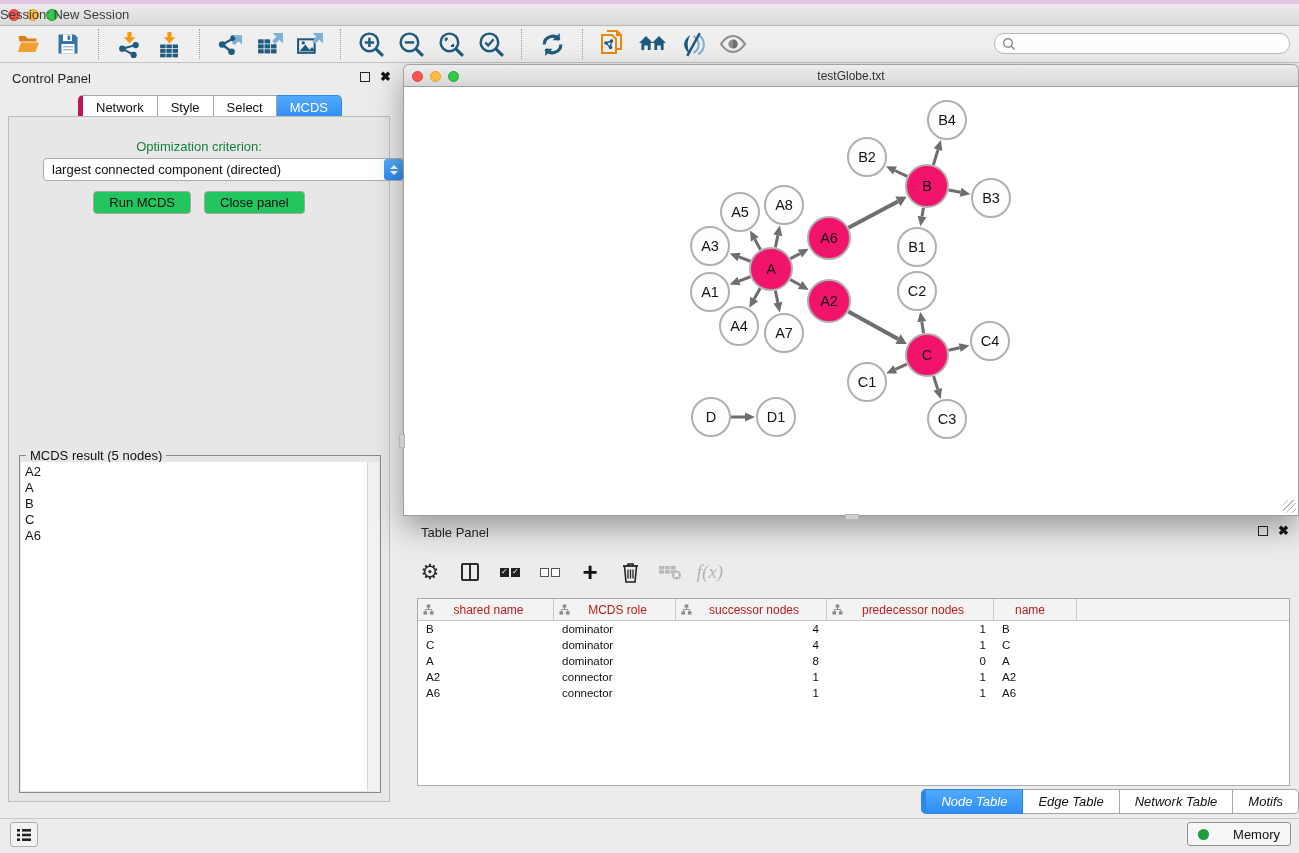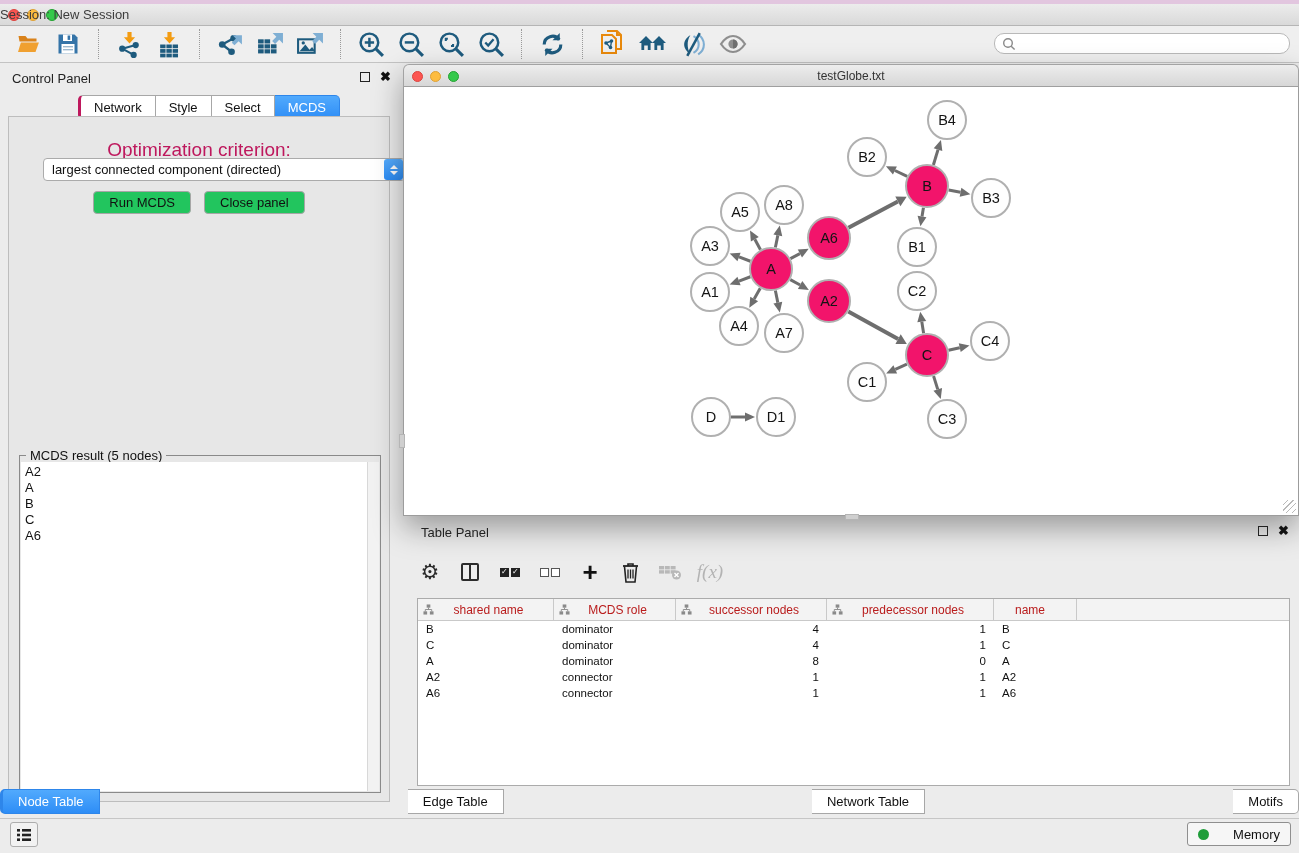--- a/index.html
+++ b/index.html
@@ -32,26 +32,26 @@
     padding:0 8px 0 26px; font-size:12px; color:#333; outline:none; }
   .search-mag { position:absolute; left:8px; top:4px; }
 
   
   .cpanel-title { position:absolute; left:12px; top:71px; font-size:13px; color:#222; }
   .panel-icons { position:absolute; display:flex; gap:10px; align-items:center; }
   .float-ic { width:10px; height:10px; border:1.5px solid #222; display:inline-block; }
   .close-ic { font-size:13px; font-weight:bold; color:#111; line-height:10px; }
   .cp-tabs { position:absolute; left:78px; top:95px; display:flex; font-size:13px; }
   .seg { border:1px solid #A7A7A7; border-left:none; background:#fff; color:#111; padding:4px 13px; cursor:pointer; }
-  .seg:first-child { border-left:3px solid #be185d; border-radius:5px 0 0 5px; }
+  .seg:first-child { border-left:5px solid #be185d; border-radius:5px 0 0 5px; }
   .seg:last-child { border-radius:0 5px 5px 0; }
   .seg.sel { background:linear-gradient(#51AAFD,#2E8DF6); border-color:#2E86EA; color:#fff; }
   .cp-frame { position:absolute; left:8px; top:116px; width:382px; height:686px;
     background:#E7E7E7; border:1px solid #BDBDBD; }
-  .opt-label { position:absolute; left:0; width:100%; top:22px; text-align:center; font-size:19px; color:#be185d; }
+  .opt-label { position:absolute; left:0; width:100%; top:22px; text-align:center; font-size:13px; color:#15803d; }
   .combo { position:absolute; left:34px; top:41px; width:362px; height:23px; background:#fff;
     border:1px solid #ABABAB; border-radius:4px; display:flex; align-items:center; cursor:pointer; }
   .combo-text { flex:1; font-size:13px; color:#111; padding-left:8px; white-space:nowrap; overflow:hidden; }
   .combo-step { width:19px; height:21px; margin-right:1px; border-radius:3px;
     background:linear-gradient(#55ACFE,#2C8CF5); display:flex; flex-direction:column; align-items:center; justify-content:center; gap:2px; }
   .chev { width:0; height:0; border-left:4px solid transparent; border-right:4px solid transparent; }
   .chev.up { border-bottom:4px solid #fff; }
   .chev.down { border-top:4px solid #fff; }
   .cp-btnrow { position:absolute; left:0; width:100%; top:74px; display:flex; justify-content:center; gap:13px; }
   .btn { background:#22c55e; border:1px solid #A6A6A6; border-radius:4px; font-size:13px; color:#111;
@@ -90,21 +90,21 @@
   .fx-txt { font-family:"Liberation Serif",serif; font-style:italic; font-size:19px; color:#b3b3b3; }
   .table-wrap { position:absolute; left:417px; top:598px; width:873px; height:188px; background:#fff;
     border:1px solid #ABABAB; overflow:hidden; }
   .thead { display:flex; height:22px; background:#F3F3F3; border-bottom:1px solid #C9C9C9; }
   .th { display:flex; align-items:center; border-right:1px solid #C9C9C9; font-size:12px; color:#b91c1c; position:relative; }
   .th .th-label { flex:1; text-align:center; padding-right:10px; }
   .th .tree-ic { margin-left:5px; }
   .trow { display:flex; height:16px; align-items:center; }
   .td { font-size:11.5px; color:#111; padding:0 8px; white-space:nowrap; overflow:hidden; }
   .td.num { text-align:right; }
-  .tbl-tabs { position:absolute; left:0; width:100%; top:789px; display:flex; justify-content:space-between; font-size:13px; }
+  .tbl-tabs { position:absolute; left:0; width:100%; top:789px; display:flex; justify-content:flex-end; font-size:13px;font-style:italic; }
   .tbl-tabs .seg { padding:4px 15px; }
 
   
   .statusbar { position:absolute; left:0; bottom:6px; width:100%; height:29px; background:#ECECEC; border-top:1px solid #C6C6C6; }
   .listbtn { position:absolute; left:10px; top:3px; width:28px; height:25px; background:#F2F2F2;
     border:1px solid #ADADAD; border-radius:3px; display:flex; align-items:center; justify-content:center; cursor:pointer; }
   .membtn { position:absolute; right:8px; top:3px; height:24px; background:#F6F6F6; border:1px solid #8F8F8F;
     border-radius:3px; display:flex; align-items:center; gap:24px; padding:0 10px; font-size:13px; color:#111; cursor:pointer; }
   .memdot { width:11px; height:11px; border-radius:50%; }
 

